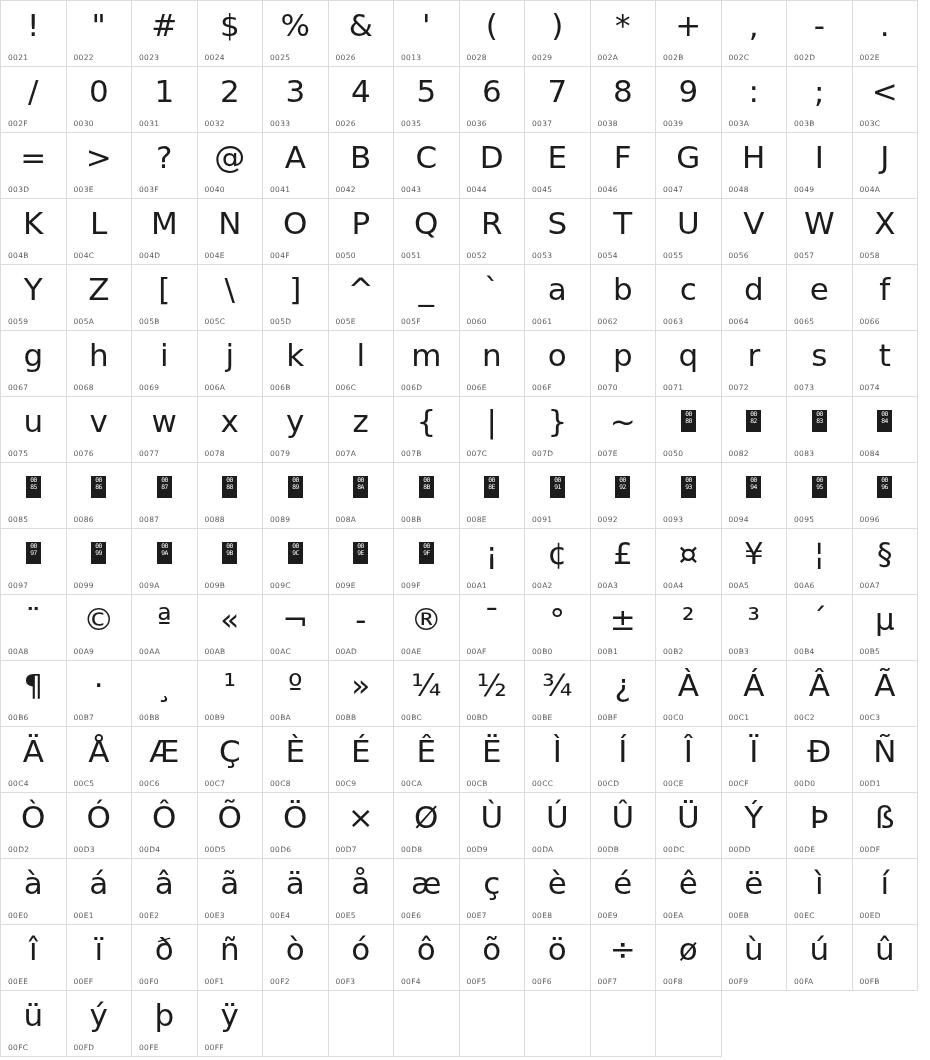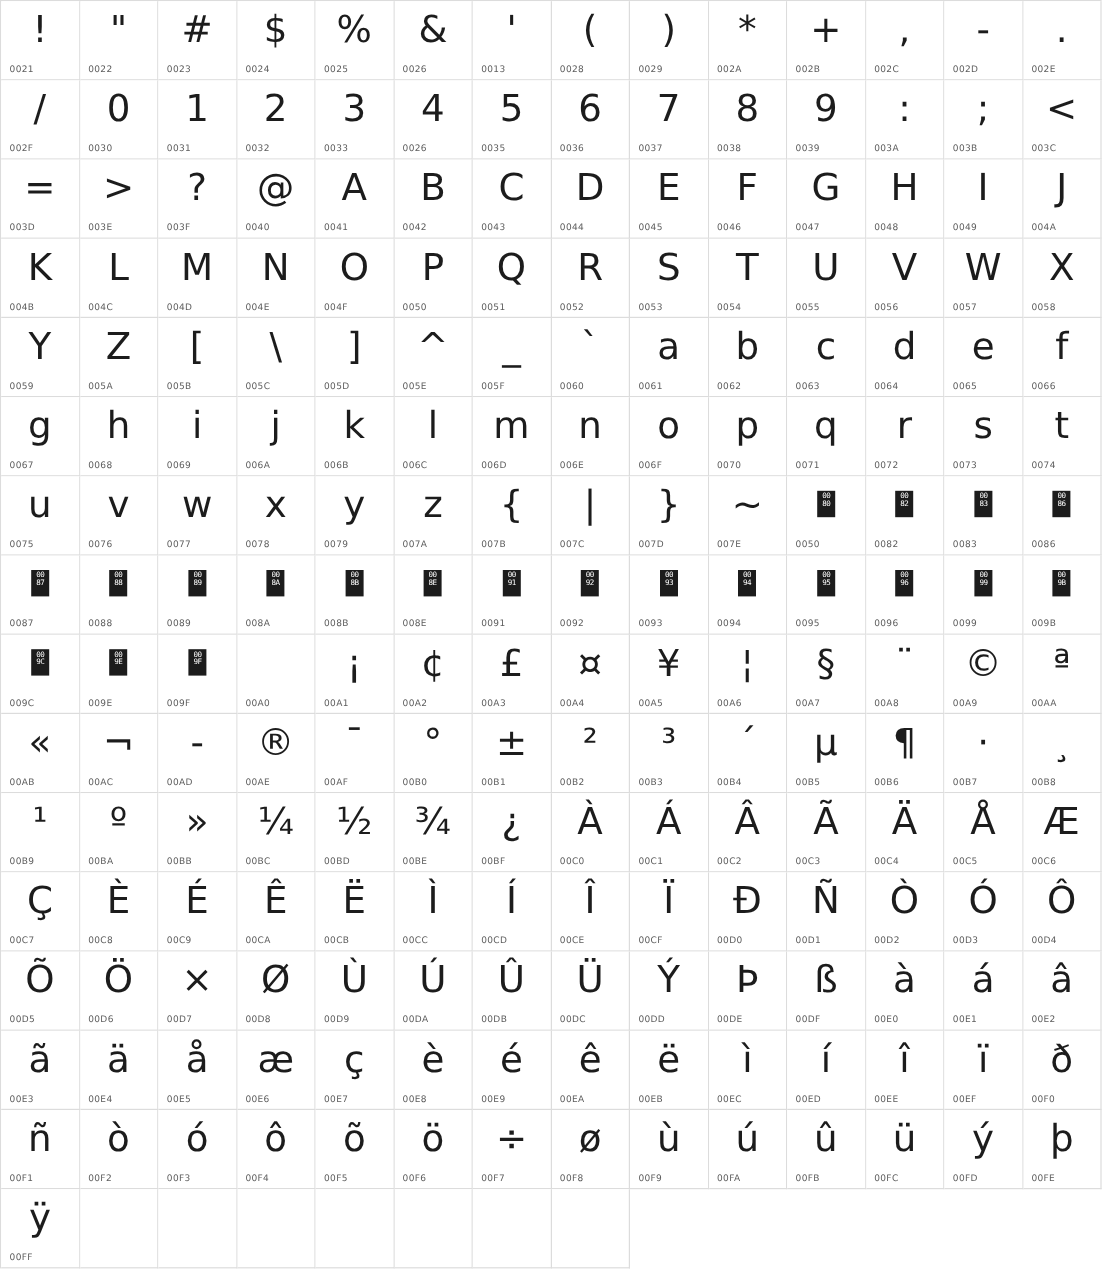--- a/index.html
+++ b/index.html
@@ -472,20 +472,30 @@
 82</span></span></div>
       <div class="code">0082</div>
     </div>
     <div class="cell">
       <div class="glyph notdef"><span class="notdef-box"><span style="white-space: pre;">00
 83</span></span></div>
       <div class="code">0083</div>
     </div>
     <div class="cell">
       <div class="glyph notdef"><span class="notdef-box"><span style="white-space: pre;">00
+84</span></span></div>
+      <div class="code">0084</div>
+    </div>
+    <div class="cell">
+      <div class="glyph notdef"><span class="notdef-box"><span style="white-space: pre;">00
+85</span></span></div>
+      <div class="code">0085</div>
+    </div>
+    <div class="cell">
+      <div class="glyph notdef"><span class="notdef-box"><span style="white-space: pre;">00
 86</span></span></div>
       <div class="code">0086</div>
     </div>
     <div class="cell">
       <div class="glyph notdef"><span class="notdef-box"><span style="white-space: pre;">00
 87</span></span></div>
       <div class="code">0087</div>
     </div>
     <div class="cell">
       <div class="glyph notdef"><span class="notdef-box"><span style="white-space: pre;">00
@@ -537,46 +547,52 @@
 95</span></span></div>
       <div class="code">0095</div>
     </div>
     <div class="cell">
       <div class="glyph notdef"><span class="notdef-box"><span style="white-space: pre;">00
 96</span></span></div>
       <div class="code">0096</div>
     </div>
     <div class="cell">
       <div class="glyph notdef"><span class="notdef-box"><span style="white-space: pre;">00
+97</span></span></div>
+      <div class="code">0097</div>
+    </div>
+    <div class="cell">
+      <div class="glyph notdef"><span class="notdef-box"><span style="white-space: pre;">00
 99</span></span></div>
       <div class="code">0099</div>
     </div>
     <div class="cell">
       <div class="glyph notdef"><span class="notdef-box"><span style="white-space: pre;">00
+9A</span></span></div>
+      <div class="code">009A</div>
+    </div>
+    <div class="cell">
+      <div class="glyph notdef"><span class="notdef-box"><span style="white-space: pre;">00
 9B</span></span></div>
       <div class="code">009B</div>
     </div>
     <div class="cell">
       <div class="glyph notdef"><span class="notdef-box"><span style="white-space: pre;">00
 9C</span></span></div>
       <div class="code">009C</div>
     </div>
     <div class="cell">
       <div class="glyph notdef"><span class="notdef-box"><span style="white-space: pre;">00
 9E</span></span></div>
       <div class="code">009E</div>
     </div>
     <div class="cell">
       <div class="glyph notdef"><span class="notdef-box"><span style="white-space: pre;">00
 9F</span></span></div>
       <div class="code">009F</div>
-    </div>
-    <div class="cell">
-      <div class="glyph"> </div>
-      <div class="code">00A0</div>
     </div>
     <div class="cell">
       <div class="glyph">¡</div>
       <div class="code">00A1</div>
     </div>
     <div class="cell">
       <div class="glyph">¢</div>
       <div class="code">00A2</div>
     </div>
     <div class="cell">

